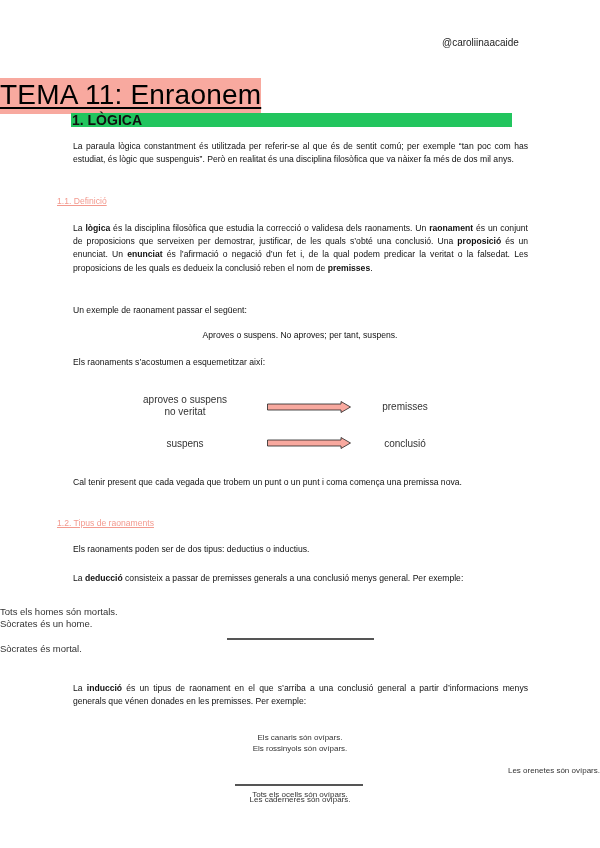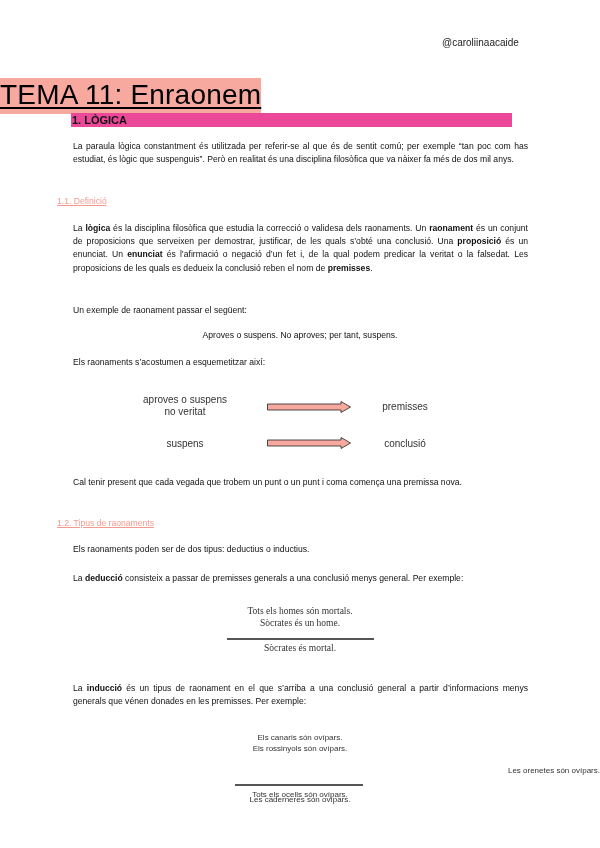--- a/index.html
+++ b/index.html
@@ -4,31 +4,31 @@
 <style>
   html, body { margin: 0; padding: 0; background: #ffffff; }
   body { width: 600px; height: 848px; position: relative; overflow: hidden;
          font-family: "Liberation Sans", sans-serif; color: #111; }
   .handle { position: absolute; top: 37px; left: 442px; font-size: 10px; color: #222; }
   .title-wrap { position: absolute; top: 78px; left: 0; width: 600px; text-align: left; }
   .title { display: inline-block; background: #f8a99f; font-size: 28px; line-height: 34px;
            padding: 0 0 2px 0; text-decoration: underline; text-decoration-thickness: 2px;
            text-underline-offset: 3px; color: #000; letter-spacing: 0.2px; }
   .section-bar { position: absolute; top: 113px; left: 71px; width: 441px; height: 14px;
-                 background: #ec4899; font-size: 11px; font-weight: bold; line-height: 14px;
+                 background: #22c55e; font-size: 14px; font-weight: bold; line-height: 14px;
                  padding-left: 1px; box-sizing: border-box; }
   .p { position: absolute; left: 73px; width: 455px; font-size: 8.6px; line-height: 13.2px;
        text-align: justify; color: #111; }
   .p b { font-weight: bold; }
   .sub { position: absolute; left: 57px; font-size: 8.6px; color: #f39a8f;
          text-decoration: underline; }
   .center { position: absolute; left: 0; width: 600px; text-align: center; font-size: 8.6px; color: #111; }
   .diag-text { position: absolute; font-size: 10px; color: #333; text-align: center; line-height: 12px; }
   .arrow { position: absolute; width: 84px; height: 12px; }
-  .syll { position: absolute; left: 0; width: 600px; text-align: center; font-size: 9.5px; color: #333; line-height: 11.5px; font-family: Liberation Serif, serif; }
+  .syll { position: absolute; left: 0; width: 600px; text-align: left; font-size: 9.5px; color: #333; line-height: 11.5px; }
   .syll-line { position: absolute; height: 1.5px; background: #555; }
   .syll2 { position: absolute; left: 0; width: 600px; text-align: center; font-size: 8px; color: #333; line-height: 10.5px; }
 </style>
 </head>
 <body>
 
 <div class="handle">@caroliinaacaide</div>
 
 <div class="title-wrap">
   <span class="title">TEMA 11: Enraonem</span>

